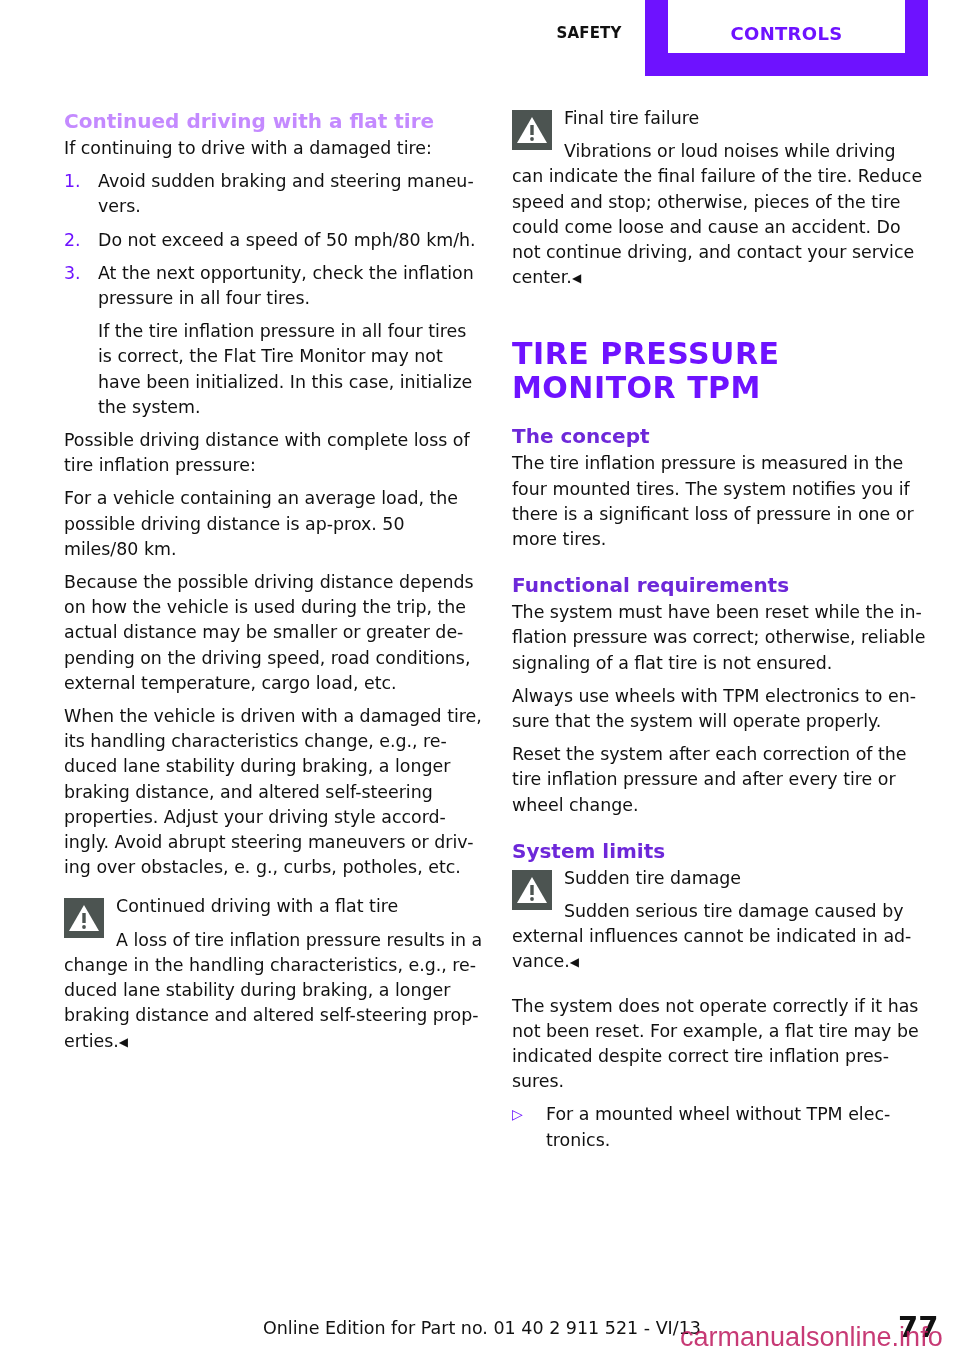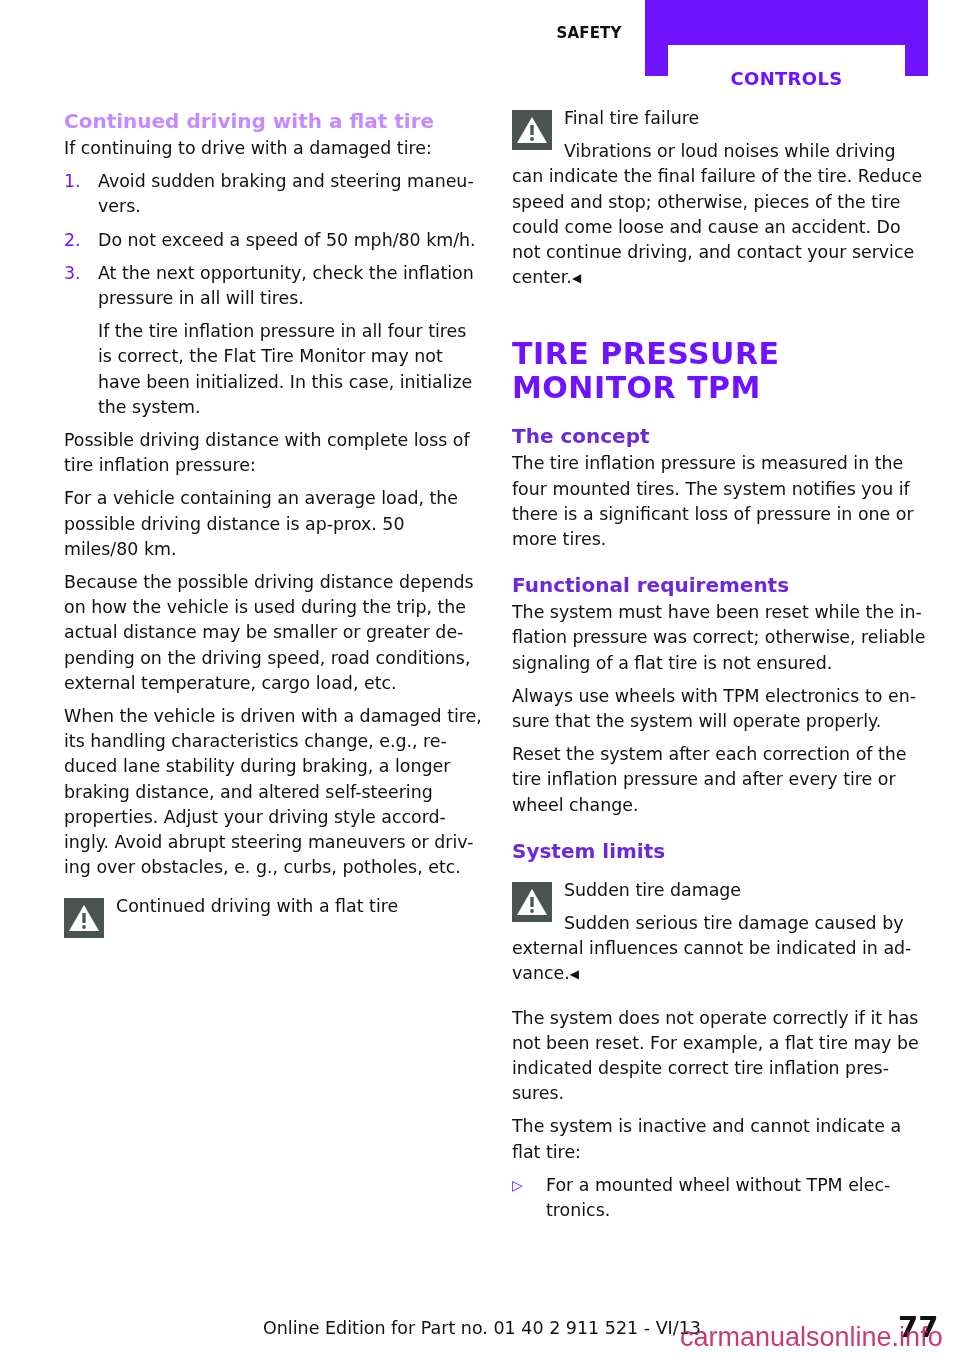--- a/index.html
+++ b/index.html
@@ -9,21 +9,21 @@
   }
   .tab-safety {
     position: absolute; left: 530px; top: 24px; width: 118px; text-align: center;
     font-family: "DejaVu Sans", sans-serif; font-weight: bold; font-size: 15px; color: #111; letter-spacing: 0.2px;
   }
   .tab-controls-frame {
     position: absolute; left: 645px; top: 0; width: 283px; height: 76px; background: #6e12ff;
   }
   .tab-controls-inner {
     position: absolute; left: 23px; top: 0; width: 237px; height: 53px; background: #fff;
-    display: flex; align-items: center; justify-content: center; margin-top: 45px;
+    display: flex; align-items: center; justify-content: center;
   }
   .tab-controls-label {
     font-weight: bold; font-size: 18px; color: #6e12ff; letter-spacing: 0.3px; margin-top: 14px;
   }
   .col { position: absolute; top: 106px; width: 420px; }
   .col.left { left: 64px; }
   .col.right { left: 512px; width: 418px; }
   p { margin: 0 0 8px 0; font-size: 17.4px; line-height: 25.2px; }
   .h-light { color: #c48aff; font-weight: bold; font-size: 20px; line-height: 30px; margin: 0; }
   .h-main { color: #6e12ff; font-weight: bold; font-size: 30px; line-height: 34px; margin: 46px 0 16px 0; letter-spacing: 0.5px; }
@@ -68,38 +68,39 @@
     <li>
       <span class="num">1.</span>
       <span>Avoid sudden braking and steering maneu-vers.</span>
     </li>
     <li>
       <span class="num">2.</span>
       <span>Do not exceed a speed of 50 mph/80 km/h.</span>
     </li>
     <li>
       <span class="num">3.</span>
-      <span>At the next opportunity, check the inflation pressure in all will tires.</span>
+      <span>At the next opportunity, check the inflation pressure in all four tires.</span>
       <div class="sub">If the tire inflation pressure in all four tires is correct, the Flat Tire Monitor may not have been initialized. In this case, initialize the system.</div>
     </li>
   </ol>
   <p>Possible driving distance with complete loss of tire inflation pressure:</p>
   <p>For a vehicle containing an average load, the possible driving distance is ap-prox. 50 miles/80 km.</p>
   <p>Because the possible driving distance depends on how the vehicle is used during the trip, the actual distance may be smaller or greater de-pending on the driving speed, road conditions, external temperature, cargo load, etc.</p>
   <p>When the vehicle is driven with a damaged tire, its handling characteristics change, e.g., re-duced lane stability during braking, a longer braking distance, and altered self-steering properties. Adjust your driving style accord-ingly. Avoid abrupt steering maneuvers or driv-ing over obstacles, e. g., curbs, potholes, etc.</p>
 
   <div class="warn">
     <span class="warn-icon">
       <svg width="34" height="30" viewBox="0 0 34 30">
           <polygon points="17,2 32,28 2,28" fill="#fff"></polygon>
           <rect x="15.3" y="10" width="3.4" height="10" fill="#4c5451"></rect>
           <circle cx="17" cy="24" r="1.9" fill="#4c5451"></circle>
         </svg>
     </span>
     <p class="w-title">Continued driving with a flat tire</p>
+    <p><span>A loss of tire inflation pressure results in a change in the handling characteristics, e.g., re-duced lane stability during braking, a longer braking distance and altered self-steering prop-erties.</span><span class="end-mark">◀</span></p>
   </div>
 </div>
 
 <div class="col right">
   <div class="warn" style="margin-top:0">
     <span class="warn-icon">
       <svg width="34" height="30" viewBox="0 0 34 30">
           <polygon points="17,2 32,28 2,28" fill="#fff"></polygon>
           <rect x="15.3" y="10" width="3.4" height="10" fill="#4c5451"></rect>
           <circle cx="17" cy="24" r="1.9" fill="#4c5451"></circle>
@@ -113,33 +114,32 @@
 
   <h3 class="h-sub">The concept</h3>
   <p>The tire inflation pressure is measured in the four mounted tires. The system notifies you if there is a significant loss of pressure in one or more tires.</p>
 
   <h3 class="h-sub gap">Functional requirements</h3>
   <p>The system must have been reset while the in-flation pressure was correct; otherwise, reliable signaling of a flat tire is not ensured.</p>
   <p>Always use wheels with TPM electronics to en-sure that the system will operate properly.</p>
   <p>Reset the system after each correction of the tire inflation pressure and after every tire or wheel change.</p>
 
   <h3 class="h-sub gap">System limits</h3>
-  <div class="warn" style="margin-top:12px">
+  <div class="warn" style="margin-top:0">
     <span class="warn-icon">
       <svg width="34" height="30" viewBox="0 0 34 30">
           <polygon points="17,2 32,28 2,28" fill="#fff"></polygon>
           <rect x="15.3" y="10" width="3.4" height="10" fill="#4c5451"></rect>
           <circle cx="17" cy="24" r="1.9" fill="#4c5451"></circle>
         </svg>
     </span>
     <p class="w-title">Sudden tire damage</p>
     <p><span>Sudden serious tire damage caused by external influences cannot be indicated in ad-vance.</span><span class="end-mark">◀</span></p>
   </div>
   <p style="margin-top:18px">The system does not operate correctly if it has not been reset. For example, a flat tire may be indicated despite correct tire inflation pres-sures.</p>
-  <p>The system is inactive and cannot indicate a flat tire:</p>
   <ul class="bullet-list">
     <li>
       <span class="tri">▷</span>
       <span>For a mounted wheel without TPM elec-tronics.</span>
     </li>
   </ul>
 </div>
 
 <div class="footer">
   <span class="footer-text">Online Edition for Part no. 01 40 2 911 521 - VI/13</span>

